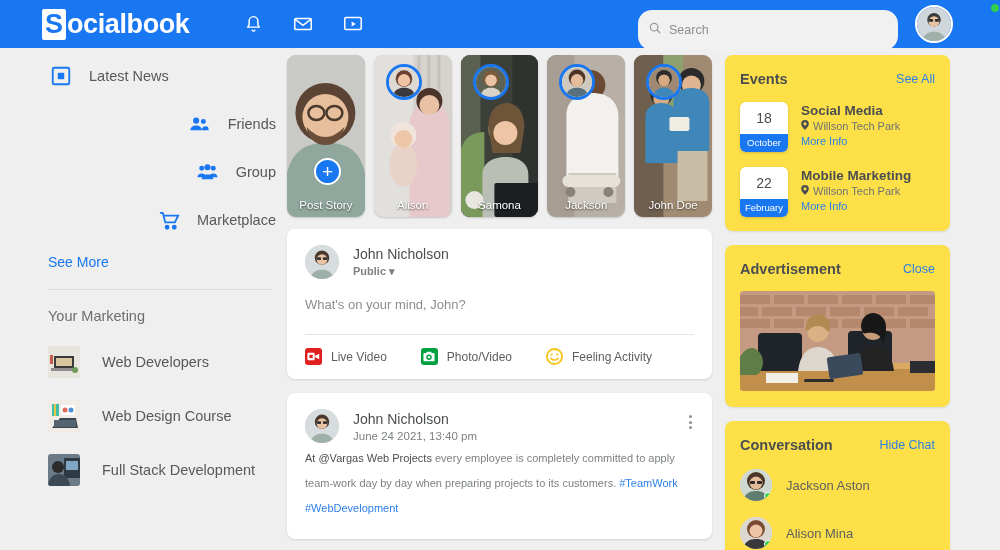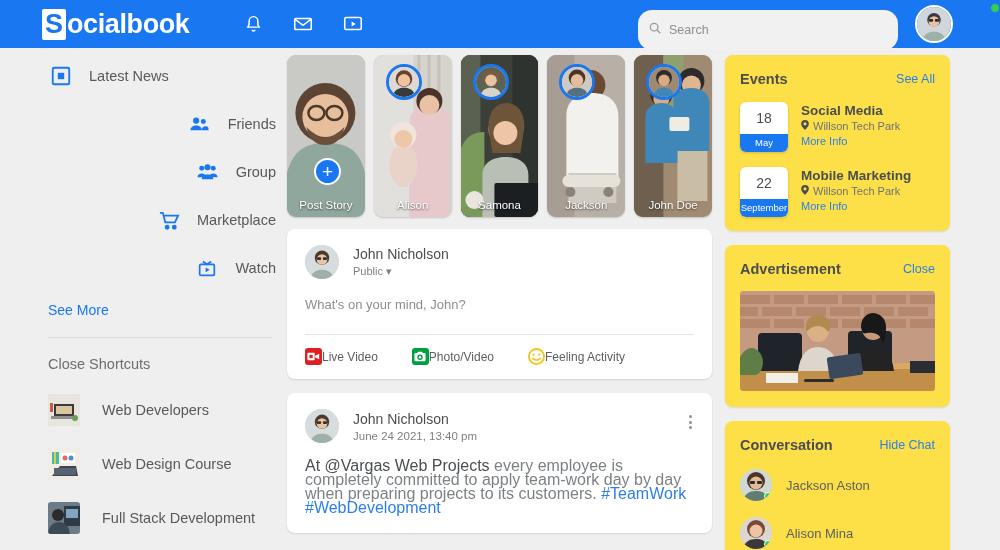--- a/index.html
+++ b/index.html
@@ -109,38 +109,38 @@
     background: #fff; border-radius: 8px;
     box-shadow: 0 1px 2px rgba(0,0,0,.12);
   }
   .composer { margin-top: 12px; padding: 16px 18px 14px 18px; }
   .comp-head { display: flex; align-items: center; }
   .av {
     width: 34px; height: 34px; border-radius: 50%;
     overflow: hidden; flex: 0 0 34px; background: #d6d6d6;
   }
   .comp-name { font-size: 14px; color: #4b4e51; margin-left: 14px; line-height: 17px; }
-  .comp-priv { font-size: 11px; color: #7d8184; margin-left: 14px; margin-top: 2px; cursor: pointer; }
+  .comp-priv { font-size: 11px; color: #7d8184; margin-left: 14px; margin-top: 2px; cursor: pointer; font-weight: bold; }
   .comp-input { margin-top: 18px; font-size: 13px; color: #8b8e91; cursor: text; }
   .comp-div { margin-top: 22px; height: 1px; background: #e4e4e4; }
   .comp-actions { display: flex; align-items: center; margin-top: 13px; gap: 34px; }
   .act { display: flex; align-items: center; cursor: pointer; }
   .act-ic { width: 17px; height: 17px; border-radius: 3px; flex:0 0 17px; display:flex; align-items:center; justify-content:center; }
-  .act-label { font-size: 12px; color: #5c5f62; margin-left: 0; }
+  .act-label { font-size: 12px; color: #5c5f62; margin-left: 9px; }
 
   .post { margin-top: 14px; padding: 16px 18px 18px 18px; position: relative; }
   .post-head { display: flex; align-items: center; }
   .post-name { font-size: 14px; color: #4b4e51; margin-left: 14px; line-height: 17px; }
   .post-time { font-size: 11.5px; color: #7d8184; margin-left: 14px; margin-top: 2px; }
   .dots {
     position: absolute; right: 20px; top: 22px;
     display: flex; flex-direction: column; gap: 2.5px; cursor: pointer;
   }
   .dots span { width: 3px; height: 3px; border-radius: 50%; background: #8c9094; }
-  .post-body { margin-top: 16px; font-size: 16px; line-height: 14px; color: #7d8184; }
+  .post-body { margin-top: 3px; font-size: 11px; line-height: 25px; color: #7d8184; }
   .post-body .mention { color: #4b4e51; }
   .post-body .tag { color: #2c7fe8; }
 
   
   .right { position: absolute; left: 725px; top: 55px; width: 225px; }
   .rcard { background: #fde047; border-radius: 8px; box-shadow: 0 1px 2px rgba(0,0,0,.1); padding: 16px 15px 14px 15px; }
   .rhead { display: flex; align-items: center; justify-content: space-between; }
   .rtitle { font-size: 14.5px; color: #4b4e51; font-weight: bold; }
   .rlink { font-size: 12.5px; color: #2c7fe8; cursor: pointer; }
   .event { display: flex; margin-top: 15px; }
@@ -264,34 +264,24 @@
     <span class="nav-ic">
       <svg width="23" height="23" viewBox="0 0 24 24" fill="none" stroke="#1a77f2" stroke-width="1.9">
         <path d="M2 4h3l2.6 10h10L21 7H6"></path>
         <circle cx="9.5" cy="19" r="1.6" fill="#1a77f2"></circle>
         <circle cx="17" cy="19" r="1.6" fill="#1a77f2"></circle>
       </svg>
     </span>
     <span class="nav-label">Marketplace</span>
   </div>
 
-  <div class="nav-item">
-    <span class="nav-ic">
-      <svg width="22" height="22" viewBox="0 0 24 24" fill="none" stroke="#1a77f2" stroke-width="1.9">
-        <path d="M7.5 5L12 8l4.5-3"></path>
-        <rect x="4" y="8" width="16" height="12" rx="1.5"></rect>
-        <path d="M10.5 11.5l4.5 2.5-4.5 2.5z" fill="#1a77f2" stroke="none"></path>
-      </svg>
-    </span>
-    <span class="nav-label">Watch</span>
-  </div>
 
   <div class="see-more">See More</div>
   <div class="divider"></div>
-  <div class="shortcuts-title">Close Shortcuts</div>
+  <div class="shortcuts-title">Your Marketing</div>
 
   <div class="shortcut">
     <span class="shortcut-thumb">
       <svg width="100%" height="100%" viewBox="0 0 32 32">
         <rect width="32" height="32" fill="#e8e4de"></rect>
         <rect x="6" y="10" width="20" height="12" fill="#3a3a3a"></rect>
         <rect x="8" y="12" width="16" height="8" fill="#d9c5a0"></rect>
         <rect x="3" y="22" width="26" height="3" fill="#8f8f8f"></rect>
         <rect x="2" y="9" width="3" height="9" fill="#c25b4a"></rect>
         <circle cx="27" cy="24" r="3" fill="#6d9c5a"></circle>
@@ -547,40 +537,40 @@
 
   <div class="rcard">
     <div class="rhead">
       <span class="rtitle">Events</span>
       <span class="rlink">See All</span>
     </div>
 
     <div class="event">
       <div class="datecard">
         <div class="dc-day">18</div>
-        <div class="dc-month">May</div>
+        <div class="dc-month">October</div>
       </div>
       <div class="ev-info">
         <div class="ev-title">Social Media</div>
         <div class="ev-loc">
           <span class="pin">
             <svg width="8" height="10" viewBox="0 0 10 13" fill="#4b4e51">
                 <path d="M5 0a5 5 0 0 0-5 5c0 3.6 5 8 5 8s5-4.4 5-8a5 5 0 0 0-5-5zm0 7a2 2 0 1 1 0-4 2 2 0 0 1 0 4z"></path>
               </svg>
           </span>
           <span>Willson Tech Park</span>
         </div>
         <div class="ev-more">More Info</div>
       </div>
     </div>
 
     <div class="event">
       <div class="datecard">
         <div class="dc-day">22</div>
-        <div class="dc-month">September</div>
+        <div class="dc-month">February</div>
       </div>
       <div class="ev-info">
         <div class="ev-title">Mobile Marketing</div>
         <div class="ev-loc">
           <span class="pin">
             <svg width="8" height="10" viewBox="0 0 10 13" fill="#4b4e51">
                 <path d="M5 0a5 5 0 0 0-5 5c0 3.6 5 8 5 8s5-4.4 5-8a5 5 0 0 0-5-5zm0 7a2 2 0 1 1 0-4 2 2 0 0 1 0 4z"></path>
               </svg>
           </span>
           <span>Willson Tech Park</span>

